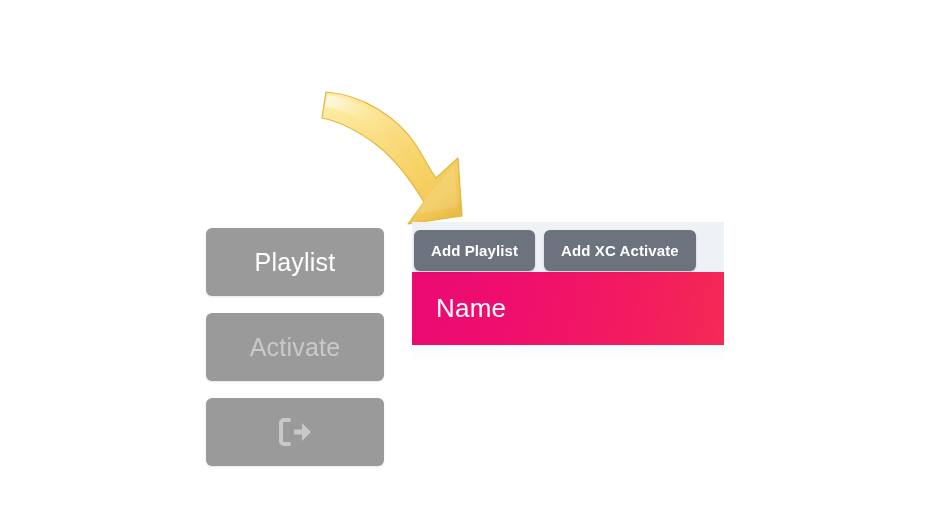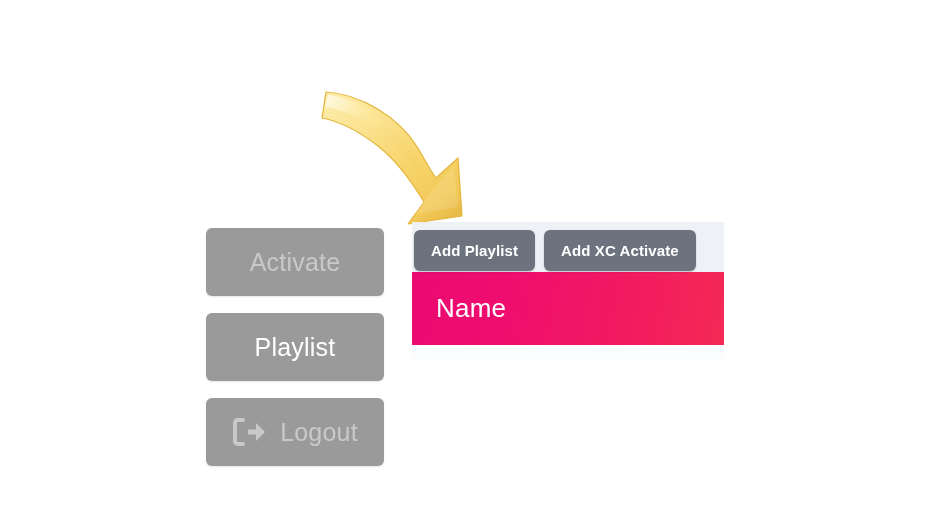--- a/index.html
+++ b/index.html
@@ -147,35 +147,34 @@
       <path d="M14 18 C 48 20, 86 42, 106 74 C 113 86, 118 96, 124 104
                L 146 84 L 150 142 L 96 150 L 112 128
                C 100 108, 86 88, 66 72 C 48 58, 30 48, 10 44 Z" fill="url(#arrGrad)" stroke="#e3b53c" stroke-width="1.2" stroke-linejoin="round"></path>
       <path d="M16 21 C 46 25, 80 46, 100 76 C 106 86, 110 93, 115 100
                L 109 106 C 100 92, 88 74, 68 58 C 50 44, 32 36, 13 33 Z" fill="url(#arrGrad2)"></path>
       <path d="M142 92 L 146 133 L 103 140 L 114 124 Z" fill="#ffffff" opacity="0.12"></path>
     </svg>
   </div>
 
   <nav class="sidebar">
+    <button class="side-btn is-active">
+      <span>Playlist</span>
+    </button>
     <button class="side-btn">
       <span>Activate</span>
-    </button>
-    <button class="side-btn is-active">
-      <span>Playlist</span>
     </button>
     <button class="side-btn">
       <span class="logout-icon">
         <svg viewBox="0 0 34 30" xmlns="http://www.w3.org/2000/svg" aria-hidden="true">
           <path d="M11 3 H6 a3 3 0 0 0 -3 3 v18 a3 3 0 0 0 3 3 h5" fill="none" stroke="#c9c9c9" stroke-width="4" stroke-linecap="round"></path>
           <path d="M16 15 H27" fill="none" stroke="#c9c9c9" stroke-width="5" stroke-linecap="butt"></path>
           <path d="M24 6 L33 15 L24 24 Z" fill="#c9c9c9"></path>
         </svg>
       </span>
-      <span>Logout</span>
     </button>
   </nav>
 
   <section class="content-panel">
     <div class="toolbar">
       <button class="tool-btn">Add Playlist</button>
       <button class="tool-btn">Add XC Activate</button>
     </div>
 
     <div class="table-head">

